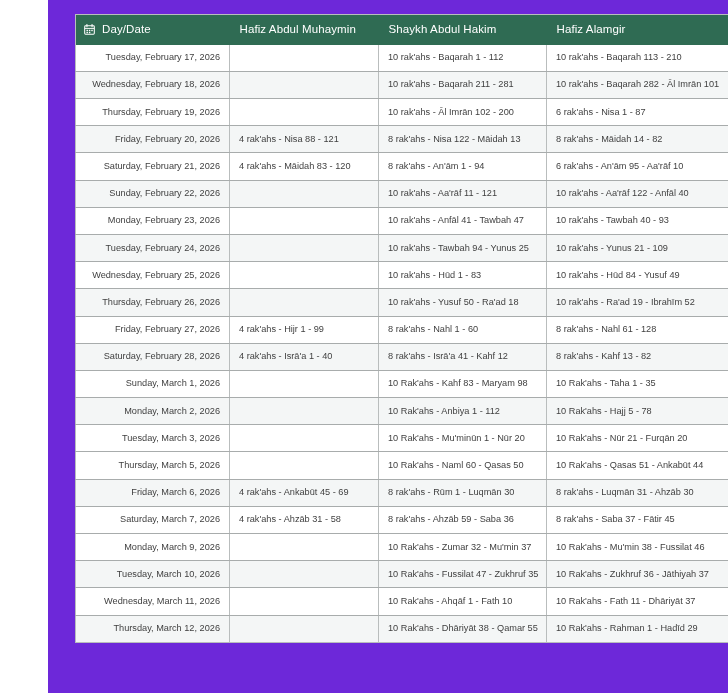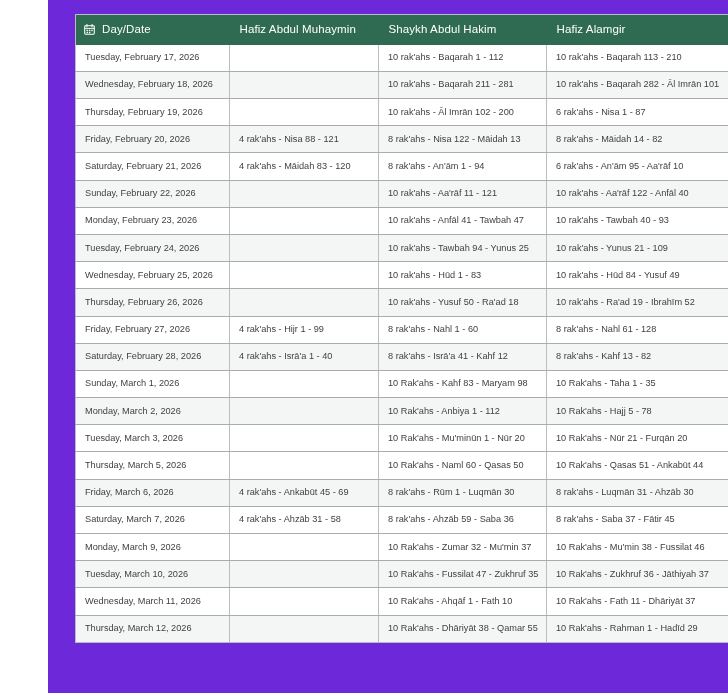--- a/index.html
+++ b/index.html
@@ -77,21 +77,21 @@
     border-right: 1px solid #b9bdbd;
     border-bottom: 1px solid #a8acac;
     color: #3f3f3f;
     vertical-align: middle;
     white-space: nowrap;
     overflow: hidden;
   }
   tbody td:last-child { border-right: none; }
   tbody tr:last-child td { border-bottom: none; }
   tbody td.date-cell {
-    text-align: left;
+    text-align: right;
   }
   tbody tr.alt td {
     background: #f4f6f6;
   }
   tbody tr td.empty { }
 </style>
 </head>
 <body>
 
 <div class="page">

